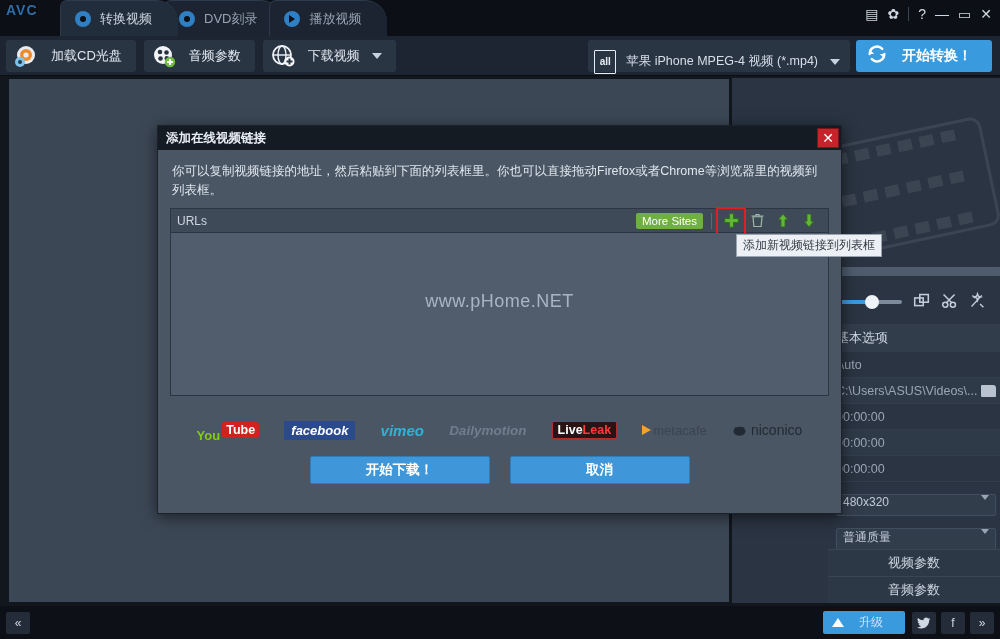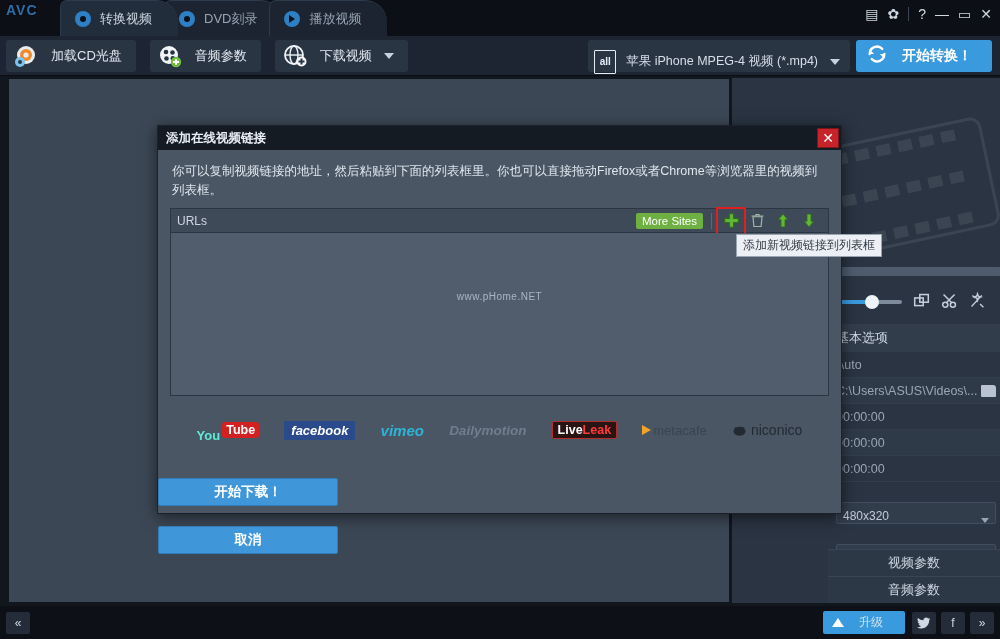--- a/index.html
+++ b/index.html
@@ -53,21 +53,21 @@
   .winctl .sep { width: 1px; height: 14px; background: #3a4656; }
 
   
   .toolbar {
     position: absolute; left: 0; top: 36px; width: 1000px; height: 40px;
     background: #1c2531; border-bottom: 1px solid #0b0f14;
     display: flex; align-items: center; padding: 0 6px;
   }
   .tbtn {
     height: 32px; display: flex; align-items: center; background: #2a3544;
-    border-radius: 3px; margin-right: 14px; padding: 0 14px 0 8px;
+    border-radius: 3px; margin-right: 8px; padding: 0 14px 0 8px;
     color: #e2e8f0; font-size: 13px; white-space: nowrap;
   }
   .tbtn .gi { width: 24px; height: 24px; margin-right: 9px; flex: 0 0 auto; }
   .tbtn .txt { padding-left: 4px; }
   .caret {
     width: 0; height: 0; border-left: 5px solid transparent; border-right: 5px solid transparent;
     border-top: 6px solid #c7d2de; margin-left: 12px;
   }
   .tb-spacer { flex: 1 1 auto; }
   .fmtbox {
@@ -114,22 +114,22 @@
   }
   .rp-list { position: absolute; left: 100px; top: 246px; width: 168px; }
   .rp-head { color: #cdd6e1; font-size: 13px; padding: 5px 4px; background: #323d4c; }
   .rp-row {
     color: #9aa6b4; font-size: 12.5px; padding: 5px 4px; height: 26px;
     display: flex; align-items: center; justify-content: space-between;
     border-bottom: 1px solid #333e4d;
   }
   .rp-row.alt { background: #2f3a48; }
   .rp-sel {
-    margin: 20px 4px 0 4px; height: 22px; background: #323d4c; border: 1px solid #414e60;
-    display: flex; align-items: flex-end; justify-content: space-between;
+    margin: 12px 4px 0 4px; height: 22px; background: #323d4c; border: 1px solid #414e60;
+    display: flex; align-items: flex-start; justify-content: space-between;
     padding: 0 6px; color: #c3ccd8; font-size: 12px; border-radius: 2px;
   }
   .mini-caret { width: 0; height: 0; border-left: 4px solid transparent; border-right: 4px solid transparent; border-top: 5px solid #99a5b3; }
   .folder-ic { width: 15px; height: 12px; background: #b9c3cf; border-radius: 1px 3px 1px 1px; }
   .rp-bottom { position: absolute; left: 96px; bottom: 0; width: 172px; }
   .rp-btm-row {
     height: 27px; display: flex; align-items: center; justify-content: center;
     color: #cfd8e3; font-size: 13px; border-top: 1px solid #3a4453; background: #2d3846;
   }
 
@@ -181,41 +181,41 @@
   .more-sites {
     background: #6fb043; color: #fff; font-size: 11.5px; padding: 2px 6px;
     border-radius: 2px; margin-right: 6px; white-space: nowrap;
   }
   .hsep { width: 1px; height: 16px; background: #5a6776; margin: 0 6px 0 2px; }
   .iconbtn { width: 22px; height: 20px; display: flex; align-items: center; justify-content: center; margin: 0 2px; position: relative; }
   .hl-ring { outline: 2px solid #e02020; outline-offset: 2px; }
   .url-body { height: 162px; background: #515d6c; position: relative; }
   .watermark {
     position: absolute; left: 0; right: 0; top: 58px; text-align: center;
-    color: #b9c4d1; font-size: 10px; letter-spacing: .5px; opacity: .85;
+    color: #b9c4d1; font-size: 18px; letter-spacing: .5px; opacity: .85;
   }
   .sites {
     margin: 12px 12px 0 12px; height: 44px; background: #4a5664;
     display: flex; align-items: center; justify-content: space-around; padding: 0 14px;
   }
-  .modal-foot { margin-top: 26px; display: flex; justify-content: center; gap: 20px; flex-direction: column; }
+  .modal-foot { margin-top: 4px; display: flex; justify-content: center; gap: 20px; }
   .mbtn {
     width: 180px; height: 28px; background: #3f97d9; color: #fff;
     font-size: 13.5px; font-weight: bold; border: 1px solid #2f7cb6;
     display: flex; align-items: center; justify-content: center; border-radius: 2px;
   }
   .tooltip {
     position: absolute; left: 578px; top: 108px; background: #eceff3;
     border: 1px solid #9aa5b2; color: #333b45; font-size: 12px;
     padding: 2px 6px; white-space: nowrap;
   }
 
   
   .brand { display: flex; align-items: center; font-size: 13px; font-weight: bold; }
-  .yt-you { color: #5eead4; font-size: 13px; font-weight: bold; margin-top: 10px; }
+  .yt-you { color: #84cc16; font-size: 13px; font-weight: bold; margin-top: 10px; }
   .yt-tube { background: #d32020; color: #fff; padding: 1px 4px; border-radius: 3px; margin-left: 2px; font-size: 12.5px; }
   .fb { background: #2b4a8b; color: #fff; padding: 2px 7px; font-size: 13px; font-weight: bold; font-style: italic; }
   .vimeo { color: #2eb3d8; font-size: 15px; font-style: italic; font-weight: bold; }
   .dm { color: #707d8c; font-size: 13.5px; font-weight: bold; font-style: italic; }
   .ll { background: #2a1313; color: #fff; font-size: 12.5px; font-weight: bold; padding: 1px 5px; border: 1px solid #b03030; border-radius: 2px; }
   .ll b { color: #ff3b3b; }
   .mc { color: #3c4450; font-size: 13px; display: flex; align-items: center; gap: 2px; }
   .nn { color: #232a33; font-size: 14px; display: flex; align-items: center; gap: 4px; }
   .tri { width: 0; height: 0; border-left: 9px solid #f2a42a; border-top: 5px solid transparent; border-bottom: 5px solid transparent; }
 </style>

